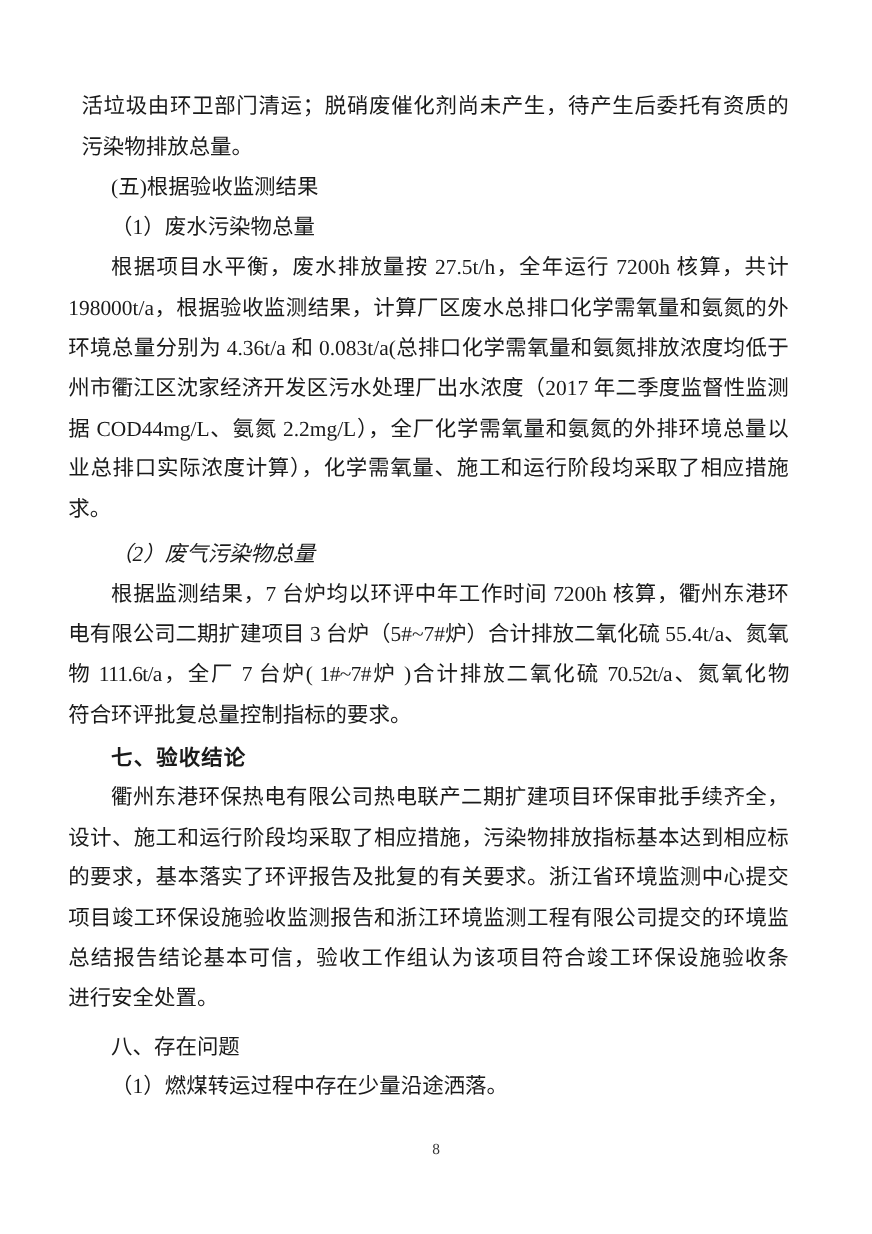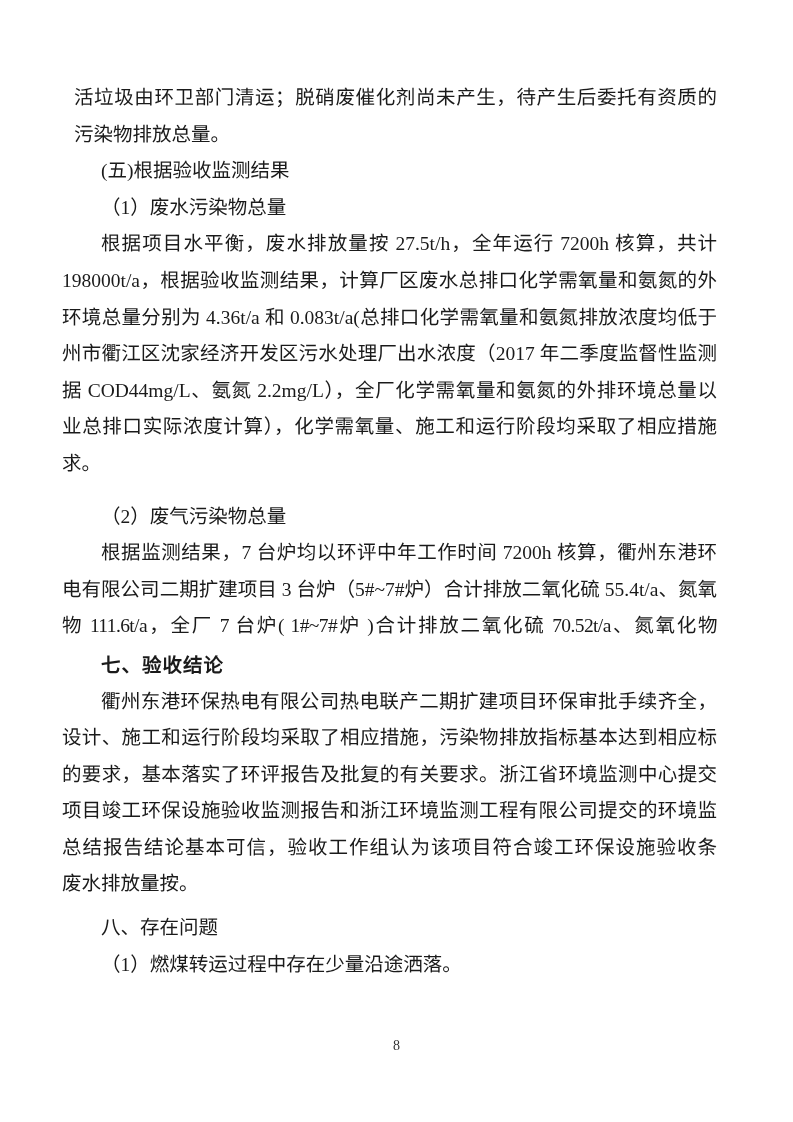--- a/index.html
+++ b/index.html
@@ -41,26 +41,26 @@
     padding-left: 12px;
   }
   .cont.justify {
     width: 643px;
   }
   
   .indent {
     text-indent: 2em;
   }
   .heading-bold {
-    font-family: Liberation Sans, sans-serif;
+    font-family: Liberation Mono, monospace;
     font-weight: 700;
     letter-spacing: 1px;
   }
   .mt2 { margin-top: 2px; }
-  .mt4 { margin-top: 16px; }
+  .mt4 { margin-top: 4px; font-style: italic; }
   .mt7 { margin-top: 7px; }
   .tight { letter-spacing: -0.6px; }
   .page-number {
     position: absolute;
     top: 1036px;
     left: 0;
     width: 793px;
     text-align: center;
     font-size: 14px;
     line-height: 20px;
@@ -81,24 +81,25 @@
     <div class="line justify">198000t/a，根据验收监测结果，计算厂区废水总排口化学需氧量和氨氮的外排</div>
     <div class="line justify">环境总量分别为 4.36t/a 和 0.083t/a(总排口化学需氧量和氨氮排放浓度均低于衢</div>
     <div class="line justify">州市衢江区沈家经济开发区污水处理厂出水浓度（2017 年二季度监督性监测数</div>
     <div class="line justify">据 COD44mg/L、氨氮 2.2mg/L），全厂化学需氧量和氨氮的外排环境总量以企</div>
     <div class="line justify">业总排口实际浓度计算），化学需氧量、施工和运行阶段均采取了相应措施</div>
     <div class="line">求。</div>
     <div class="line indent mt4">（2）废气污染物总量</div>
     <div class="line justify indent">根据监测结果，7 台炉均以环评中年工作时间 7200h 核算，衢州东港环保热</div>
     <div class="line justify">电有限公司二期扩建项目 3 台炉（5#~7#炉）合计排放二氧化硫 55.4t/a、氮氧化</div>
     <div class="line justify tight">物 111.6t/a，全厂 7 台炉( 1#~7#炉 )合计排放二氧化硫 70.52t/a、氮氧化物 128.88t/a，</div>
+    <div class="line">符合环评批复总量控制指标的要求。</div>
     <div class="line indent heading-bold mt2">七、验收结论</div>
     <div class="line justify indent">衢州东港环保热电有限公司热电联产二期扩建项目环保审批手续齐全，在</div>
     <div class="line justify">设计、施工和运行阶段均采取了相应措施，污染物排放指标基本达到相应标准</div>
     <div class="line justify">的要求，基本落实了环评报告及批复的有关要求。浙江省环境监测中心提交的</div>
     <div class="line justify">项目竣工环保设施验收监测报告和浙江环境监测工程有限公司提交的环境监理</div>
     <div class="line justify">总结报告结论基本可信，验收工作组认为该项目符合竣工环保设施验收条件，</div>
-    <div class="line">废水排放量按。</div>
+    <div class="line">进行安全处置。</div>
     <div class="line indent mt7">八、存在问题</div>
     <div class="line indent">（1）燃煤转运过程中存在少量沿途洒落。</div>
   </div>
   <div class="page-number">8</div>
 </div>
 
 </body></html>

